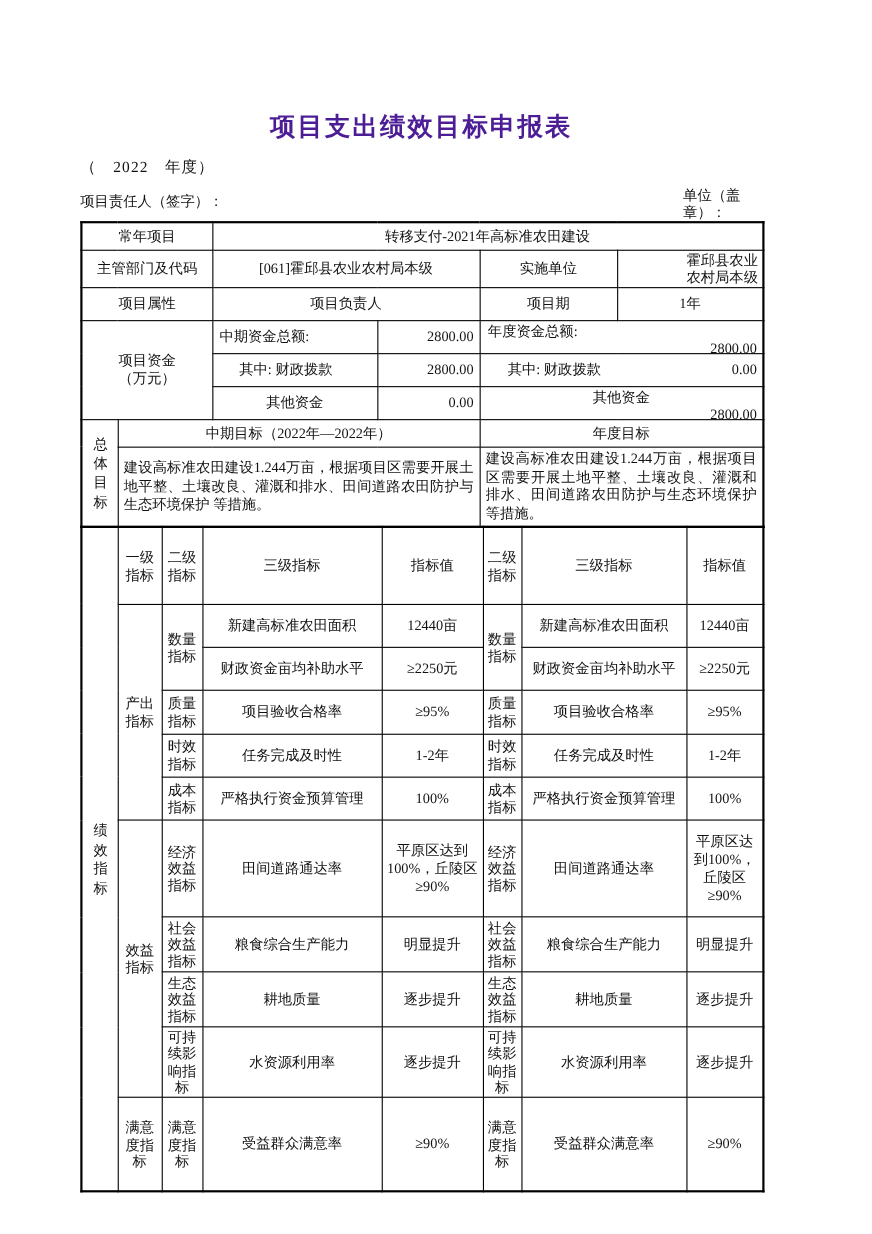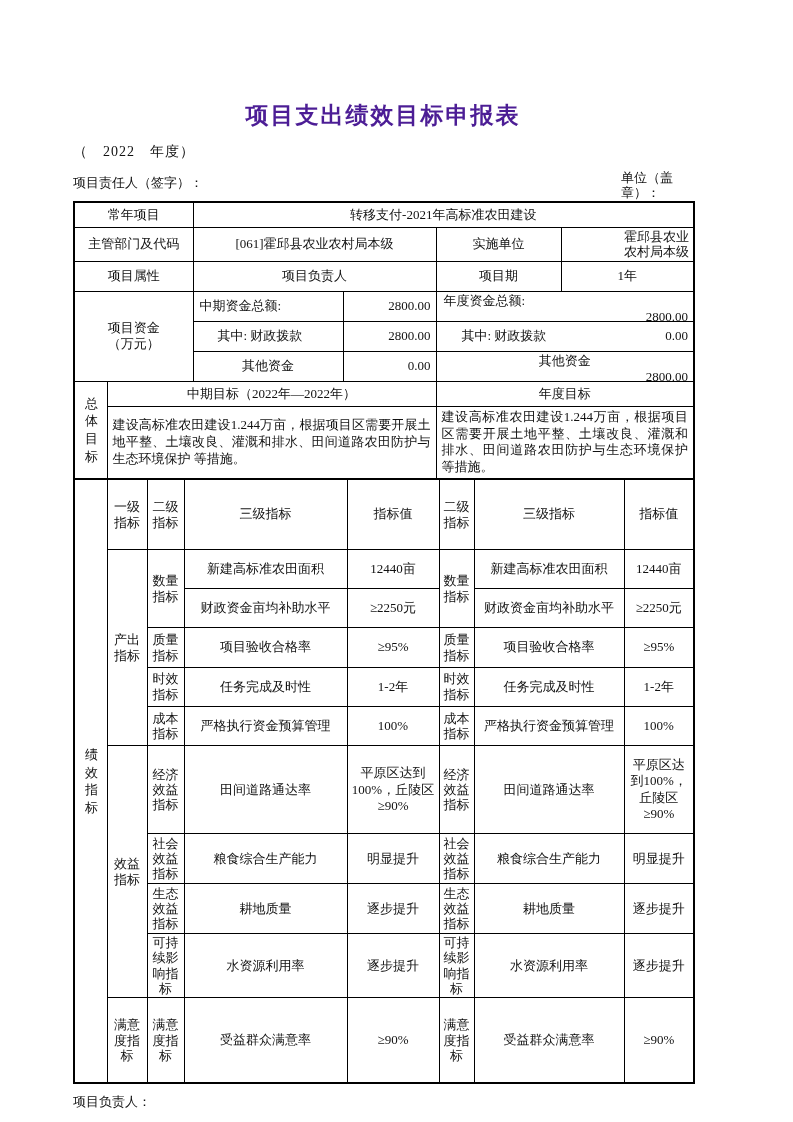--- a/index.html
+++ b/index.html
@@ -247,15 +247,14 @@
       <td class="second-cell">满意度指标</td>
       <td class="third-cell">受益群众满意率</td>
       <td class="value-cell">≥90%</td>
       <td class="second-cell">满意度指标</td>
       <td class="third-cell">受益群众满意率</td>
       <td class="value-cell">≥90%</td>
     </tr>
   </tbody>
     </table>
 
-  <div class="footer-line">项目负责人：</div>
 
 </div>
 
 </body></html>

